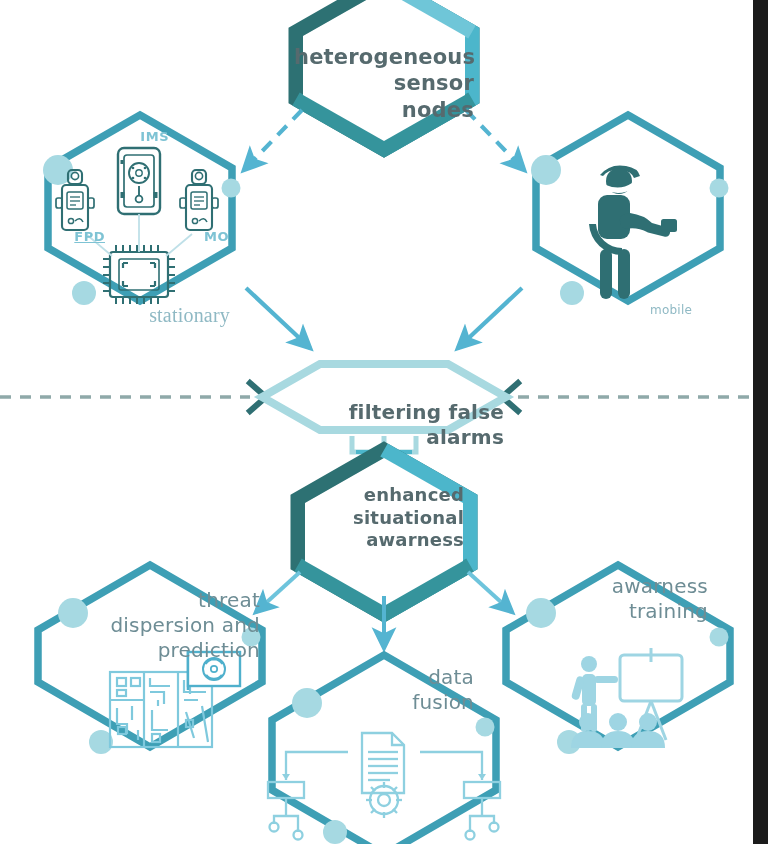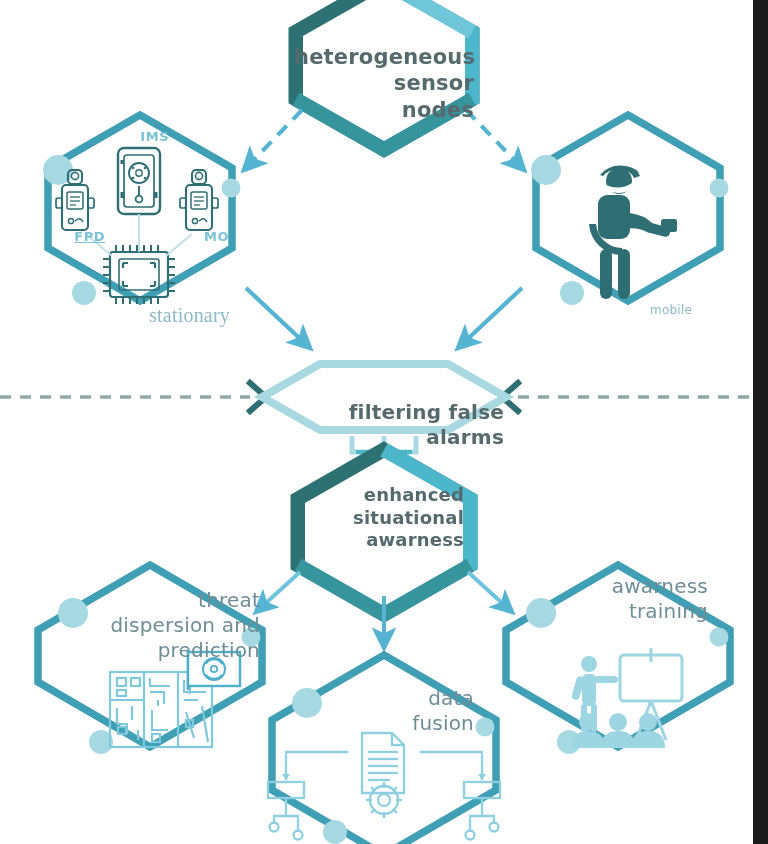--- a/index.html
+++ b/index.html
@@ -324,21 +324,21 @@
 <div class="lbl lbl-dark" style="left:264px;top:384px;width:240px;font-size:20px;margin-top:16px;">filtering false alarms</div>
 
 <div class="lbl lbl-dark" style="left:304px;top:484px;width:160px;font-size:18px;">enhanced
 situational
 awarness</div>
 
 <div class="lbl lbl-mid" style="left:40px;top:588px;width:220px;font-size:20px;color:#6e8d95;">threat
 dispersion and
 prediction</div>
 
-<div class="lbl lbl-mid" style="left:294px;top:686px;width:180px;font-size:20px;color:#6e8d95;">data
+<div class="lbl lbl-mid" style="left:294px;top:665px;width:180px;font-size:20px;color:#6e8d95;">data
 fusion</div>
 
 <div class="lbl lbl-mid" style="left:528px;top:574px;width:180px;font-size:20px;color:#6e8d95;">awarness
 training</div>
 
 <div id="edge-right"></div>
 
 </div>
 
 </body></html>

